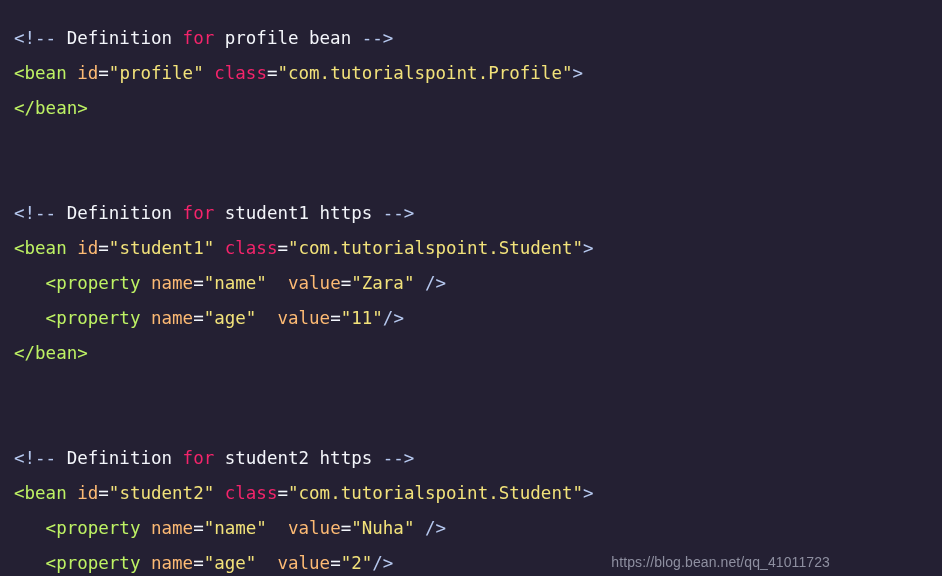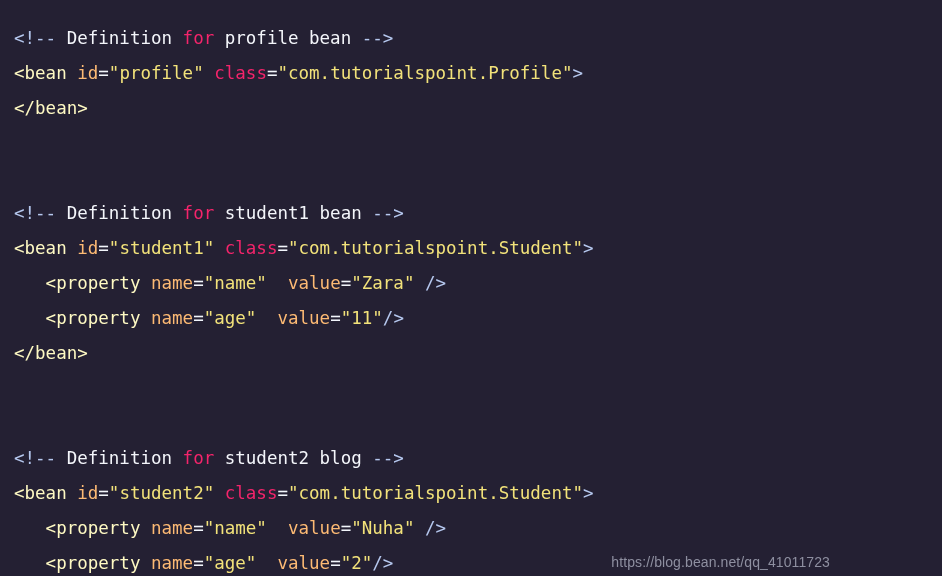--- a/index.html
+++ b/index.html
@@ -32,21 +32,21 @@
     letter-spacing: 0px;
     font-family: "DejaVu Sans Mono", "Liberation Mono", monospace;
   }
   .code-line.blank {
     height: 35px;
   }
   
   .tok-punct    { color: #b6c8ef; }   
   .tok-text     { color: #f4f6fb; }   
   .tok-key      { color: #f4246b; }   
-  .tok-tag      { color: #fef9c3; }   
+  .tok-tag      { color: #bef264; }   
   .tok-attr     { color: #fdba74; }   
   .tok-eq       { color: #f2f5fb; }   
   .tok-str      { color: #f2e27a; }   
   .tok-num      { color: #f2e27a; }   
 
   #watermark {
     position: absolute;
     right: 8px;
     bottom: 6px;
     font-family: "Liberation Sans", "DejaVu Sans", sans-serif;
@@ -60,28 +60,28 @@
 <body>
 
 <div id="screenshot">
 
   <div id="code-block">
       <div class="code-line"><span class="tok-punct">&lt;!--</span><span class="tok-text"> Definition </span><span class="tok-key">for</span><span class="tok-text"> profile bean </span><span class="tok-punct">--&gt;</span></div>
       <div class="code-line"><span class="tok-tag">&lt;bean</span><span class="tok-text"> </span><span class="tok-attr">id</span><span class="tok-eq">=</span><span class="tok-str">"profile"</span><span class="tok-text"> </span><span class="tok-key">class</span><span class="tok-eq">=</span><span class="tok-str">"com.tutorialspoint.Profile"</span><span class="tok-punct">&gt;</span></div>
       <div class="code-line"><span class="tok-tag">&lt;/bean&gt;</span></div>
       <div class="code-line blank">&nbsp;</div>
       <div class="code-line blank">&nbsp;</div>
-      <div class="code-line"><span class="tok-punct">&lt;!--</span><span class="tok-text"> Definition </span><span class="tok-key">for</span><span class="tok-text"> student1 bean </span><span class="tok-punct">--&gt;</span></div>
+      <div class="code-line"><span class="tok-punct">&lt;!--</span><span class="tok-text"> Definition </span><span class="tok-key">for</span><span class="tok-text"> student1 https </span><span class="tok-punct">--&gt;</span></div>
       <div class="code-line"><span class="tok-tag">&lt;bean</span><span class="tok-text"> </span><span class="tok-attr">id</span><span class="tok-eq">=</span><span class="tok-str">"student1"</span><span class="tok-text"> </span><span class="tok-key">class</span><span class="tok-eq">=</span><span class="tok-str">"com.tutorialspoint.Student"</span><span class="tok-punct">&gt;</span></div>
       <div class="code-line"><span class="tok-text">   </span><span class="tok-tag">&lt;property</span><span class="tok-text"> </span><span class="tok-attr">name</span><span class="tok-eq">=</span><span class="tok-str">"name"</span><span class="tok-text">  </span><span class="tok-attr">value</span><span class="tok-eq">=</span><span class="tok-str">"Zara"</span><span class="tok-text"> </span><span class="tok-punct">/&gt;</span></div>
       <div class="code-line"><span class="tok-text">   </span><span class="tok-tag">&lt;property</span><span class="tok-text"> </span><span class="tok-attr">name</span><span class="tok-eq">=</span><span class="tok-str">"age"</span><span class="tok-text">  </span><span class="tok-attr">value</span><span class="tok-eq">=</span><span class="tok-num">"11"</span><span class="tok-punct">/&gt;</span></div>
       <div class="code-line"><span class="tok-tag">&lt;/bean&gt;</span></div>
       <div class="code-line blank">&nbsp;</div>
       <div class="code-line blank">&nbsp;</div>
-      <div class="code-line"><span class="tok-punct">&lt;!--</span><span class="tok-text"> Definition </span><span class="tok-key">for</span><span class="tok-text"> student2 blog </span><span class="tok-punct">--&gt;</span></div>
+      <div class="code-line"><span class="tok-punct">&lt;!--</span><span class="tok-text"> Definition </span><span class="tok-key">for</span><span class="tok-text"> student2 https </span><span class="tok-punct">--&gt;</span></div>
       <div class="code-line"><span class="tok-tag">&lt;bean</span><span class="tok-text"> </span><span class="tok-attr">id</span><span class="tok-eq">=</span><span class="tok-str">"student2"</span><span class="tok-text"> </span><span class="tok-key">class</span><span class="tok-eq">=</span><span class="tok-str">"com.tutorialspoint.Student"</span><span class="tok-punct">&gt;</span></div>
       <div class="code-line"><span class="tok-text">   </span><span class="tok-tag">&lt;property</span><span class="tok-text"> </span><span class="tok-attr">name</span><span class="tok-eq">=</span><span class="tok-str">"name"</span><span class="tok-text">  </span><span class="tok-attr">value</span><span class="tok-eq">=</span><span class="tok-str">"Nuha"</span><span class="tok-text"> </span><span class="tok-punct">/&gt;</span></div>
       <div class="code-line"><span class="tok-text">   </span><span class="tok-tag">&lt;property</span><span class="tok-text"> </span><span class="tok-attr">name</span><span class="tok-eq">=</span><span class="tok-str">"age"</span><span class="tok-text">  </span><span class="tok-attr">value</span><span class="tok-eq">=</span><span class="tok-num">"2"</span><span class="tok-punct">/&gt;</span></div>
     </div>
 
   <div id="watermark">https://blog.bean.net/qq_41011723</div>
 
 </div>
 
 </body></html>

